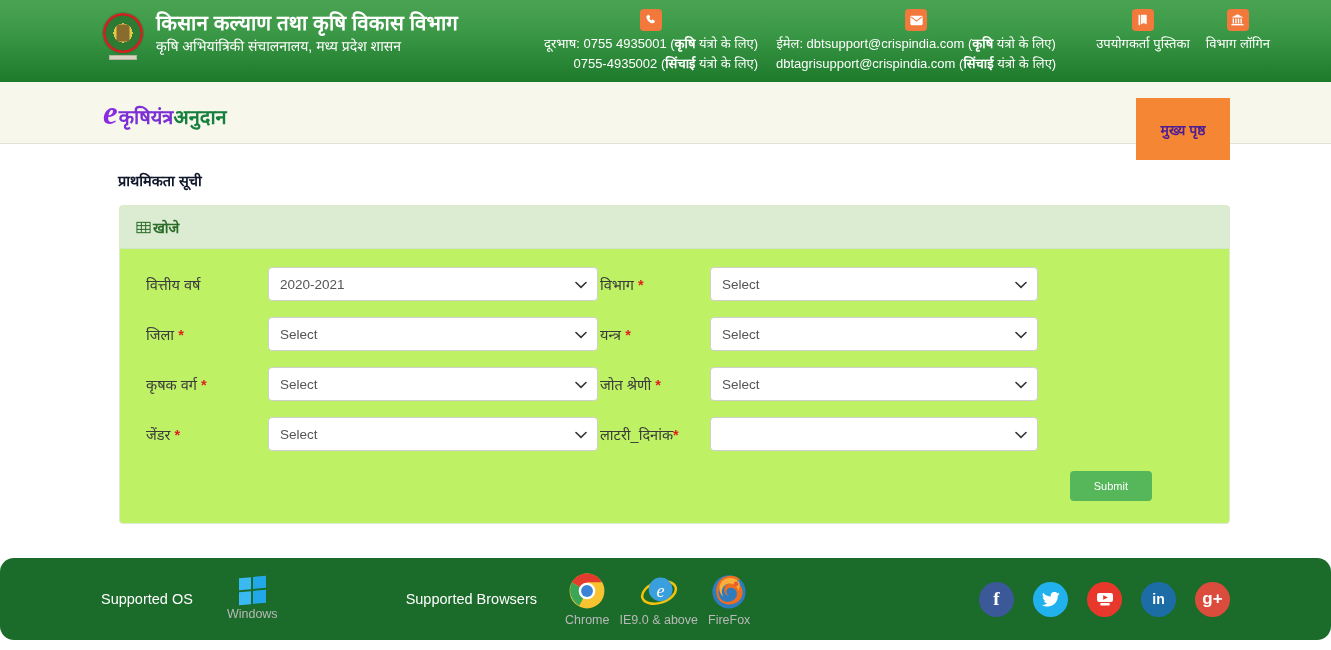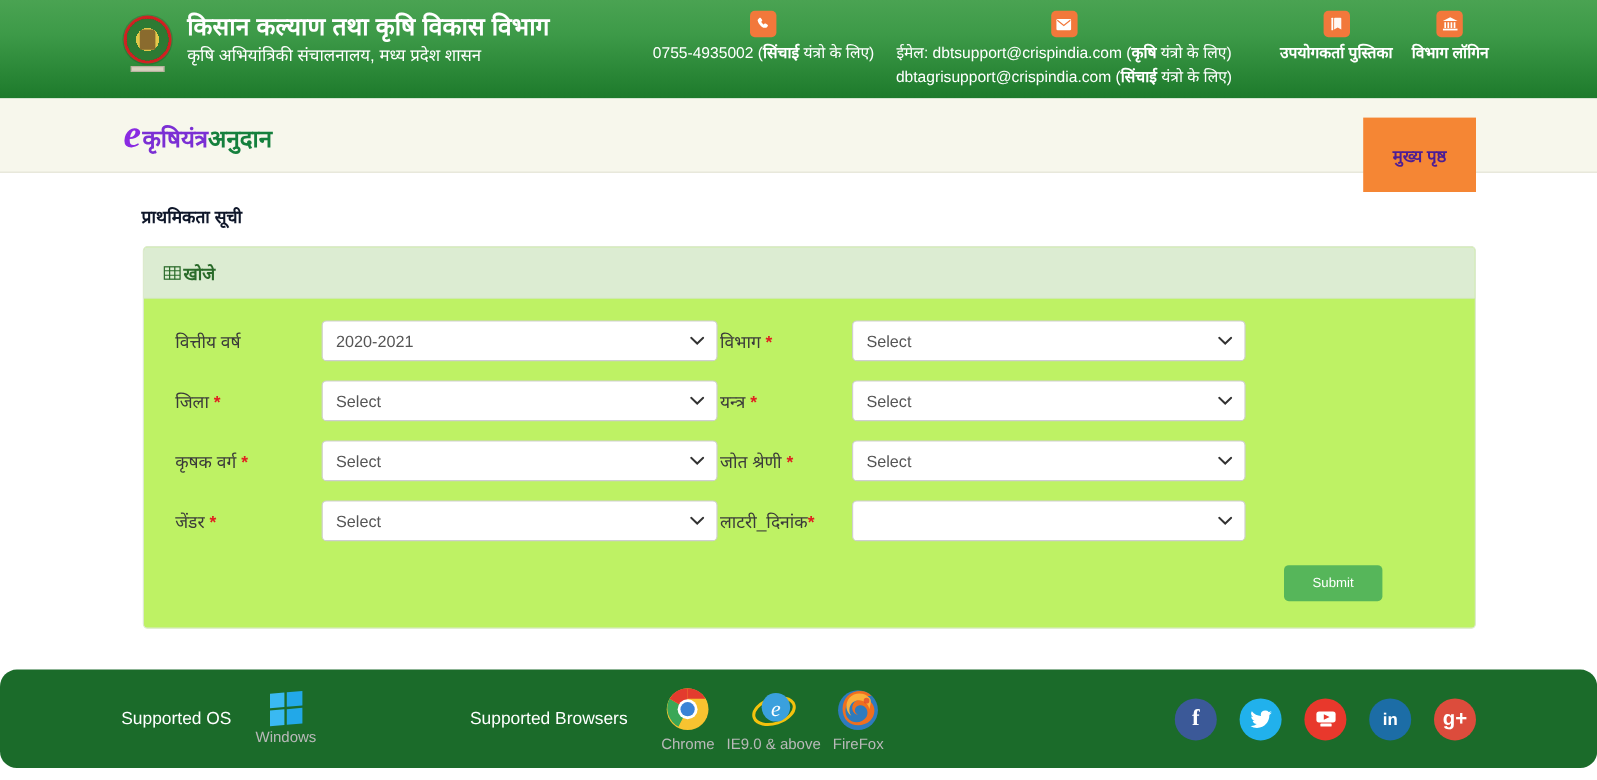--- a/index.html
+++ b/index.html
@@ -111,21 +111,20 @@
     display: flex;
     align-items: flex-start;
     margin-left: 24px;
     padding-top: 1px;
   }
   .hlink {
     text-align: center;
     color: #ffffff;
     margin-left: 16px;
     cursor: pointer;
-    font-weight: bold;
   }
   .hlink .lbl {
     font-size: 13px;
     line-height: 20px;
     white-space: nowrap;
   }
 
   
   .logobar {
     position: relative;
@@ -295,21 +294,21 @@
     align-items: center;
     padding-left: 101px;
   }
   .f-os .cap,
   .f-br .cap {
     color: #ffffff;
     font-size: 14.5px;
     white-space: nowrap;
   }
   .osicon-wrap {
-    margin-left: 20px;
+    margin-left: 34px;
     text-align: right;
   }
   .winlogo {
     width: 27px; height: 27px;
     display: grid;
     grid-template-columns: 12px 13px;
     grid-template-rows: 12px 13px;
     gap: 2px;
     margin: 0 auto;
     transform: skewY(-5deg);
@@ -384,20 +383,21 @@
   </div>
 
   <div class="contact-group">
 
     <div class="contact-col phone">
       <div class="sqicon">
         <svg width="12" height="12" viewBox="0 0 16 16" fill="#fff">
           <path d="M3.7 1.2c.5-.4 1.2-.3 1.6.2l1.4 2c.3.5.2 1.1-.2 1.5l-.8.7c.6 1.3 1.6 2.3 2.9 2.9l.7-.8c.4-.4 1-.5 1.5-.2l2 1.4c.5.4.6 1.1.2 1.6l-1 1.2c-.4.5-1.1.7-1.7.5C7.2 12.9 3.1 8.8 1.9 4.5c-.2-.6 0-1.3.5-1.7l1.3-1.6z"></path>
         </svg>
       </div>
+      <div class="txt"><span>दूरभाष: 0755 4935001 (</span><span class="bold">कृषि</span><span> यंत्रो के लिए)</span></div>
       <div class="txt r2"><span>0755-4935002 (</span><span class="bold">सिंचाई</span><span> यंत्रो के लिए)</span></div>
     </div>
 
     <div class="contact-col email">
       <div class="sqicon">
         <svg width="13" height="11" viewBox="0 0 18 14" fill="none">
           <rect x="0.5" y="0.5" width="17" height="13" rx="1.5" fill="#fff"></rect>
           <path d="M1.5 2 L9 8 L16.5 2" stroke="#f2783b" stroke-width="1.4" fill="none"></path>
         </svg>
       </div>

